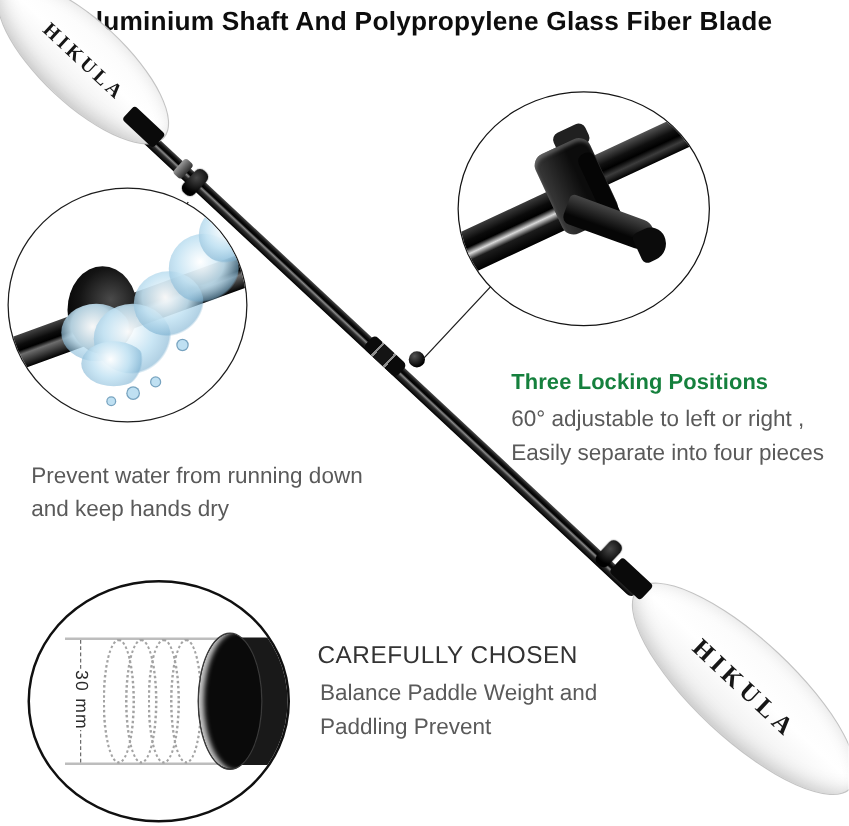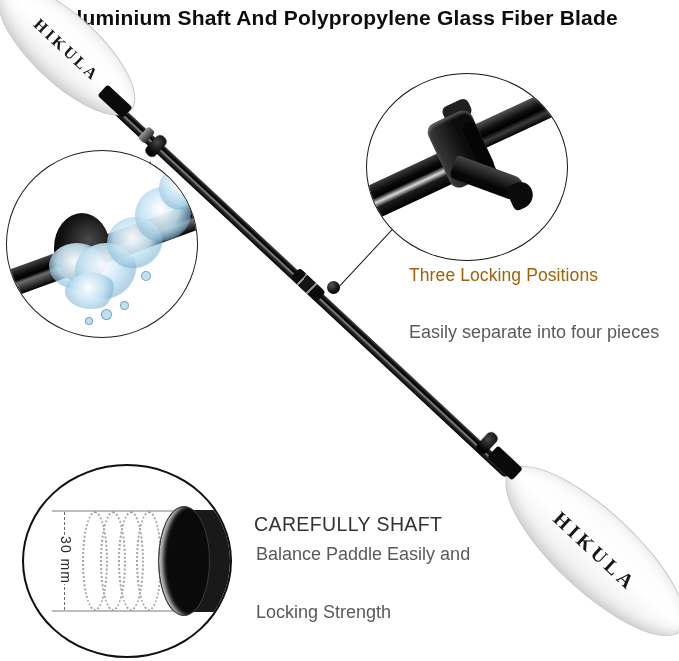--- a/index.html
+++ b/index.html
@@ -137,22 +137,22 @@
     position:absolute;left:154px;top:44px;width:68px;height:102px;background:#191919;
     border-radius:8px 34px 34px 8px;
   }
   .tube-face{
     position:absolute;left:134px;top:40px;width:52px;height:110px;border-radius:50%;
     background:#0a0a0a;border:1px solid #3a3a3a;box-sizing:border-box;
     box-shadow:inset 6px 0 4px -2px #c6c6c6;
   }
   
   .note{position:absolute;z-index:6;}
-  .note-heading{font-size:17.5px;font-weight:400;color:#a16207;line-height:25px;letter-spacing:.1px;}
-  .note-line{font-size:18px;font-weight:400;color:#5a5a5a;line-height:27px;margin-top:31px;}
+  .note-heading{font-size:17.5px;font-weight:700;color:#15803d;line-height:25px;letter-spacing:.1px;margin-top:30px;}
+  .note-line{font-size:18px;font-weight:400;color:#5a5a5a;line-height:27px;}
   .note-lock{left:409px;top:263px;}
   .note-drip{left:25px;top:363px;}
   .note-size{left:254px;top:511px;}
   .caps-heading{font-size:19.5px;font-weight:400;color:#333;line-height:26px;letter-spacing:.4px;}
   .note-size .note-line{margin-left:2px;}
   .mt4{margin-top:4px;}
 </style>
 </head>
 <body>
 
@@ -213,25 +213,28 @@
     <div class="xsec xs3"></div>
     <div class="xsec xs4"></div>
     <div class="tube-body"></div>
     <div class="tube-face"></div>
     <div class="measure-line"></div>
     <div class="measure-label">30 mm</div>
   </div>
 
   <div class="note note-lock">
     <div class="note-heading">Three Locking Positions</div>
+    <div class="note-line mt4">60° adjustable to left or right ,</div>
     <div class="note-line">Easily separate into four pieces</div>
   </div>
 
   <div class="note note-drip">
+    <div class="note-line mt4">Prevent water from running down</div>
+    <div class="note-line">and keep hands dry</div>
   </div>
 
   <div class="note note-size">
-    <div class="caps-heading">CAREFULLY SHAFT</div>
-    <div class="note-line mt4">Balance Paddle Easily and</div>
-    <div class="note-line">Locking Strength</div>
+    <div class="caps-heading">CAREFULLY CHOSEN</div>
+    <div class="note-line mt4">Balance Paddle Weight and</div>
+    <div class="note-line">Paddling Prevent</div>
   </div>
 
 </div>
 
 </body></html>

